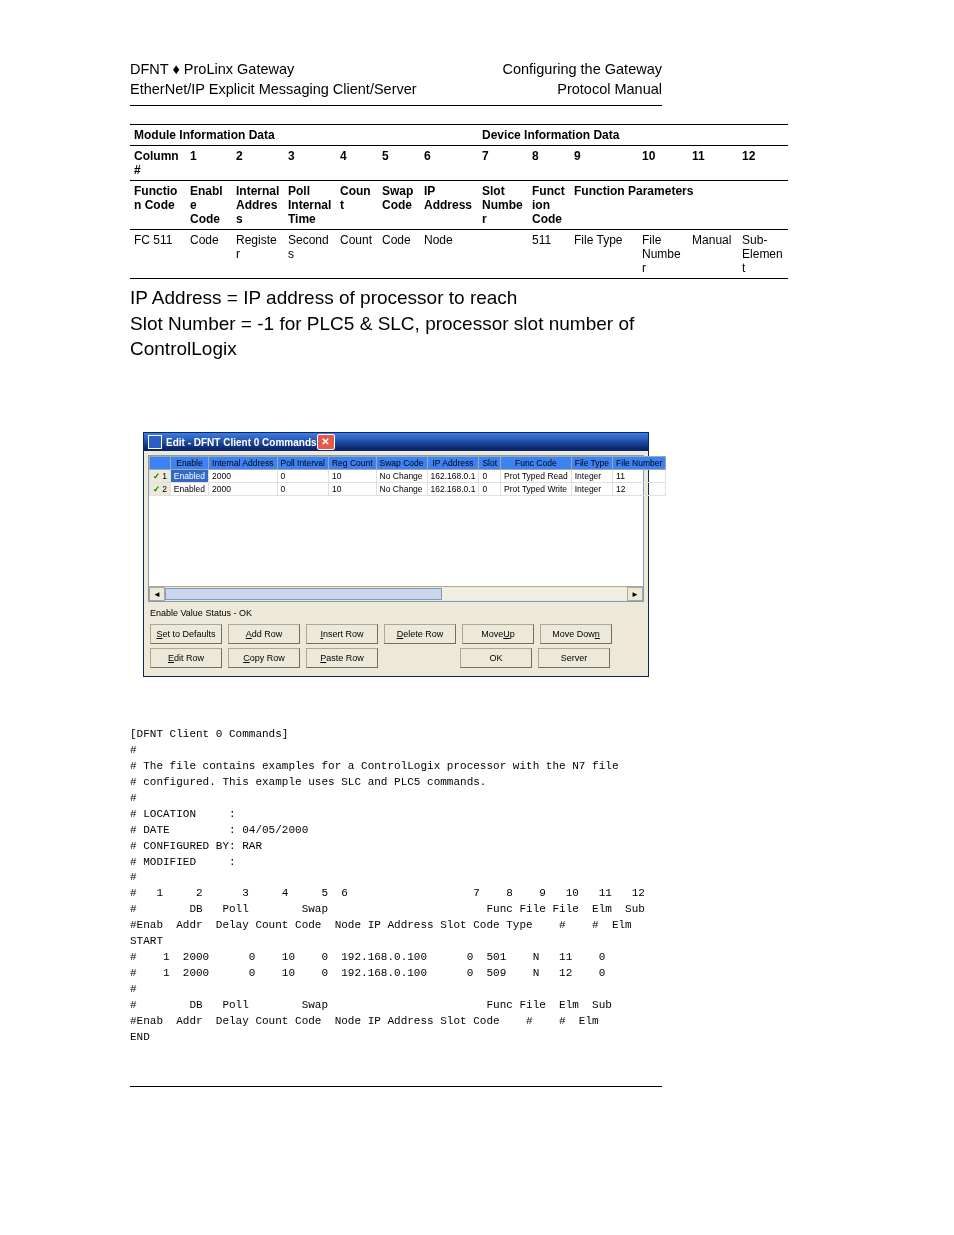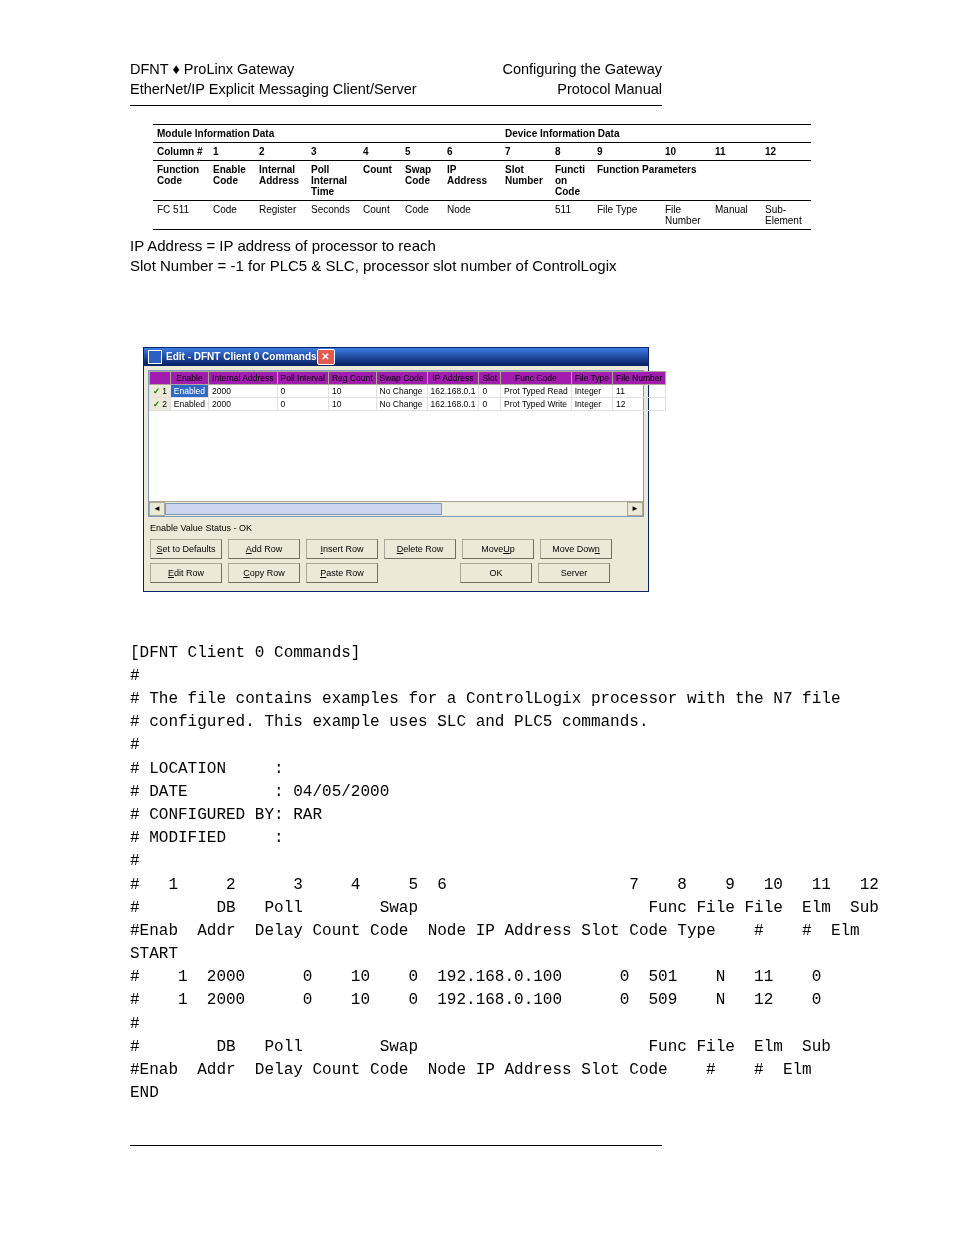--- a/index.html
+++ b/index.html
@@ -30,37 +30,36 @@
     margin: 6px 0 18px 0;
   }
   .footer-rule {
     border: none;
     border-top: 1.5px solid #000;
     margin-top: 40px;
   }
   .info-table {
     border-collapse: collapse;
     width: 100%;
-    font-size: 10px;
+    font-size: 12px;
     table-layout: fixed;
-    margin-left: 23px;
   }
   .info-table td, .info-table th {
     border: none;
     padding: 3px 4px;
     text-align: left;
     vertical-align: top;
     word-break: break-word;
   }
   .info-table .top-border td, .info-table .top-border th {
     border-top: 1px solid #000;
   }
   .bold { font-weight: bold; }
   .notes {
-    font-size: 15px;
+    font-size: 19px;
     line-height: 1.35;
     margin-top: 6px;
   }
 
   
   .win {
     width: 504px;
     margin: 70px auto 50px auto;
     font-family: Tahoma, Arial, sans-serif;
     font-size: 9px;
@@ -87,21 +86,21 @@
     color:#fff;font-weight:bold;font-size:10px;line-height:1;
     cursor:pointer;
   }
   .grid-wrap { background:#fff; margin:4px; border:1px solid #7f9db9; }
   .grid {
     width:100%;
     border-collapse:collapse;
     font-size:8.5px;
   }
   .grid th {
-    background:#a21caf;
+    background:#3b82f6;
     border:1px solid #aca899;
     padding:1px 3px;
     font-weight:normal;
     white-space:nowrap;
   }
   .grid td {
     border:1px solid #e0e0e0;
     padding:1px 3px;
     white-space:nowrap;
   }
@@ -136,21 +135,21 @@
     border:1px solid #aca899;
     border-right-color:#716f64;border-bottom-color:#716f64;
     cursor:pointer;
     display:flex;align-items:center;justify-content:center;
   }
   .winbtn .u{text-decoration:underline;}
 
   
   .codeblock {
     font-family: "Courier New", monospace;
-    font-size: 16px;
+    font-size: 11px;
     line-height: 1.45;
     white-space: pre;
     margin-top: 30px;
   }
   .app-icon {
     width:12px;height:12px;background:#2b5fc1;border:1px solid #fff;margin-right:4px;display:inline-block;
   }
 </style>
 </head>
 <body>

